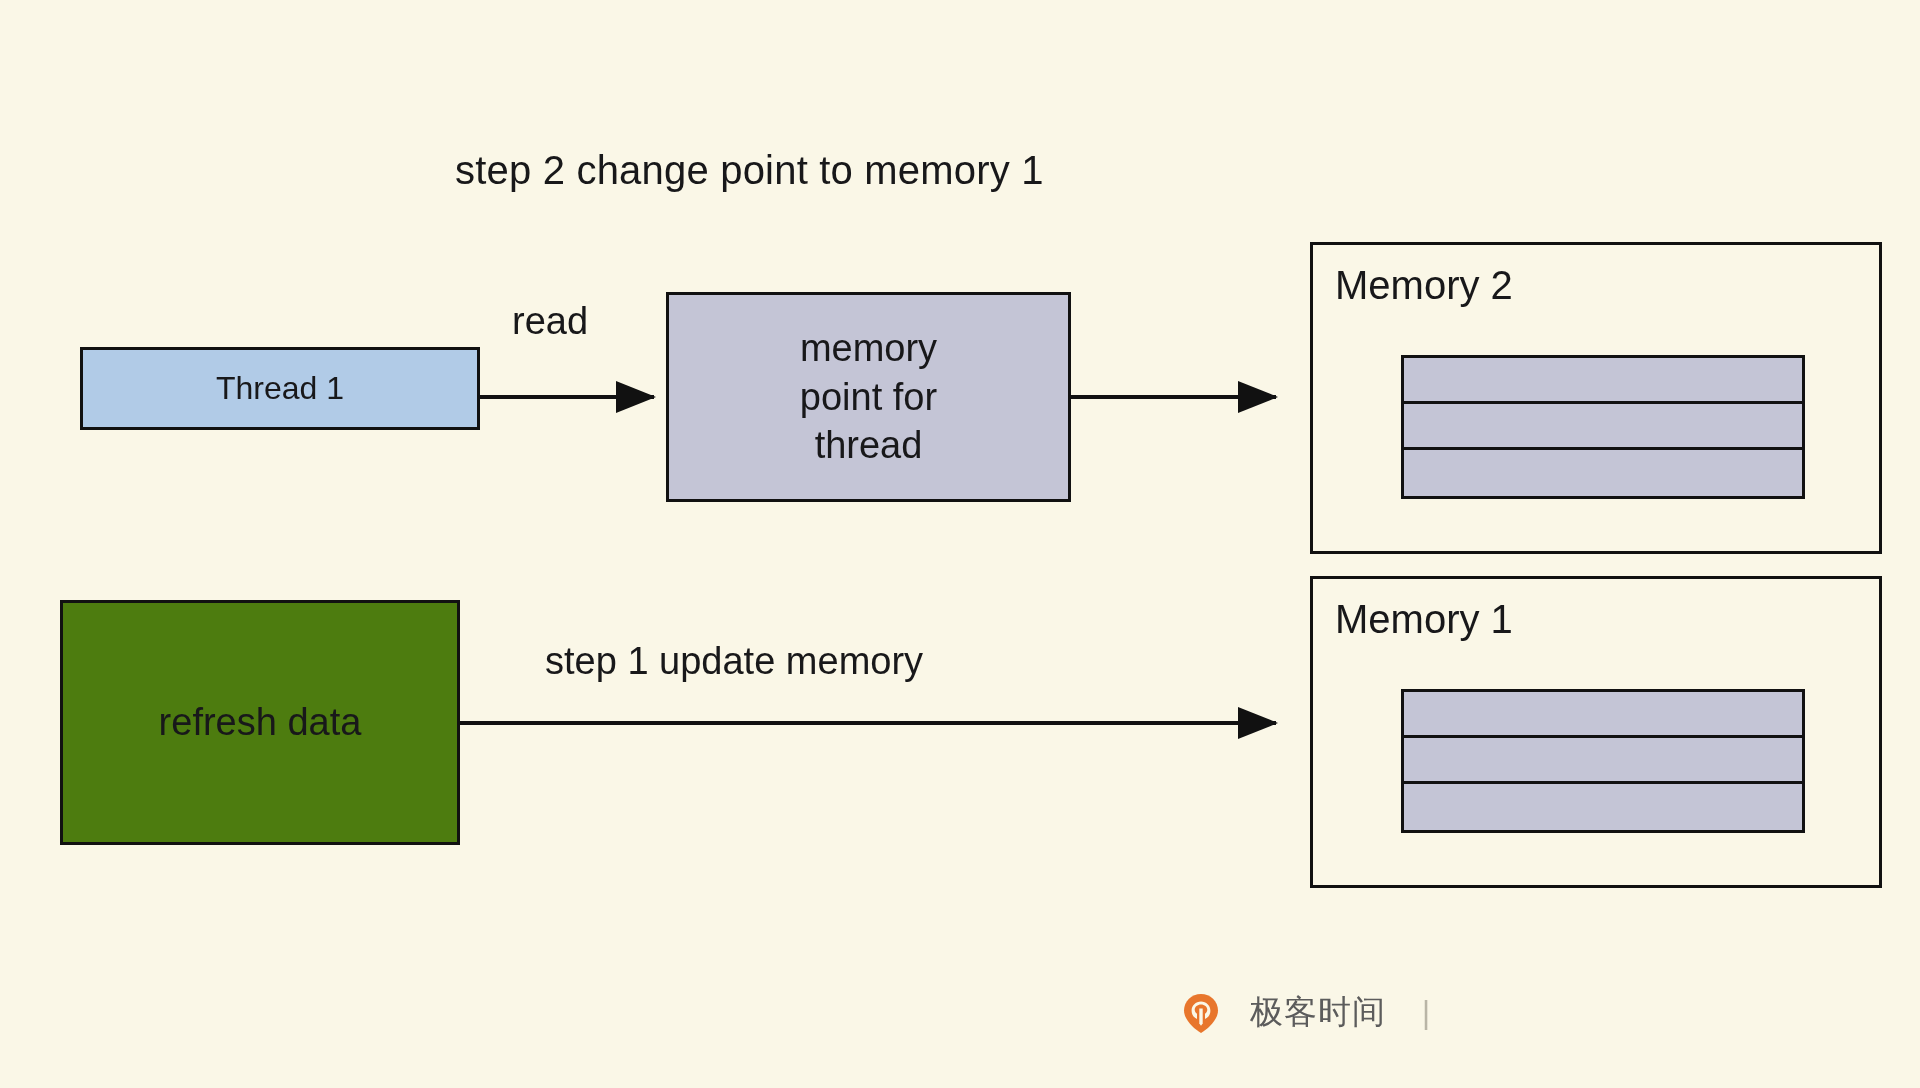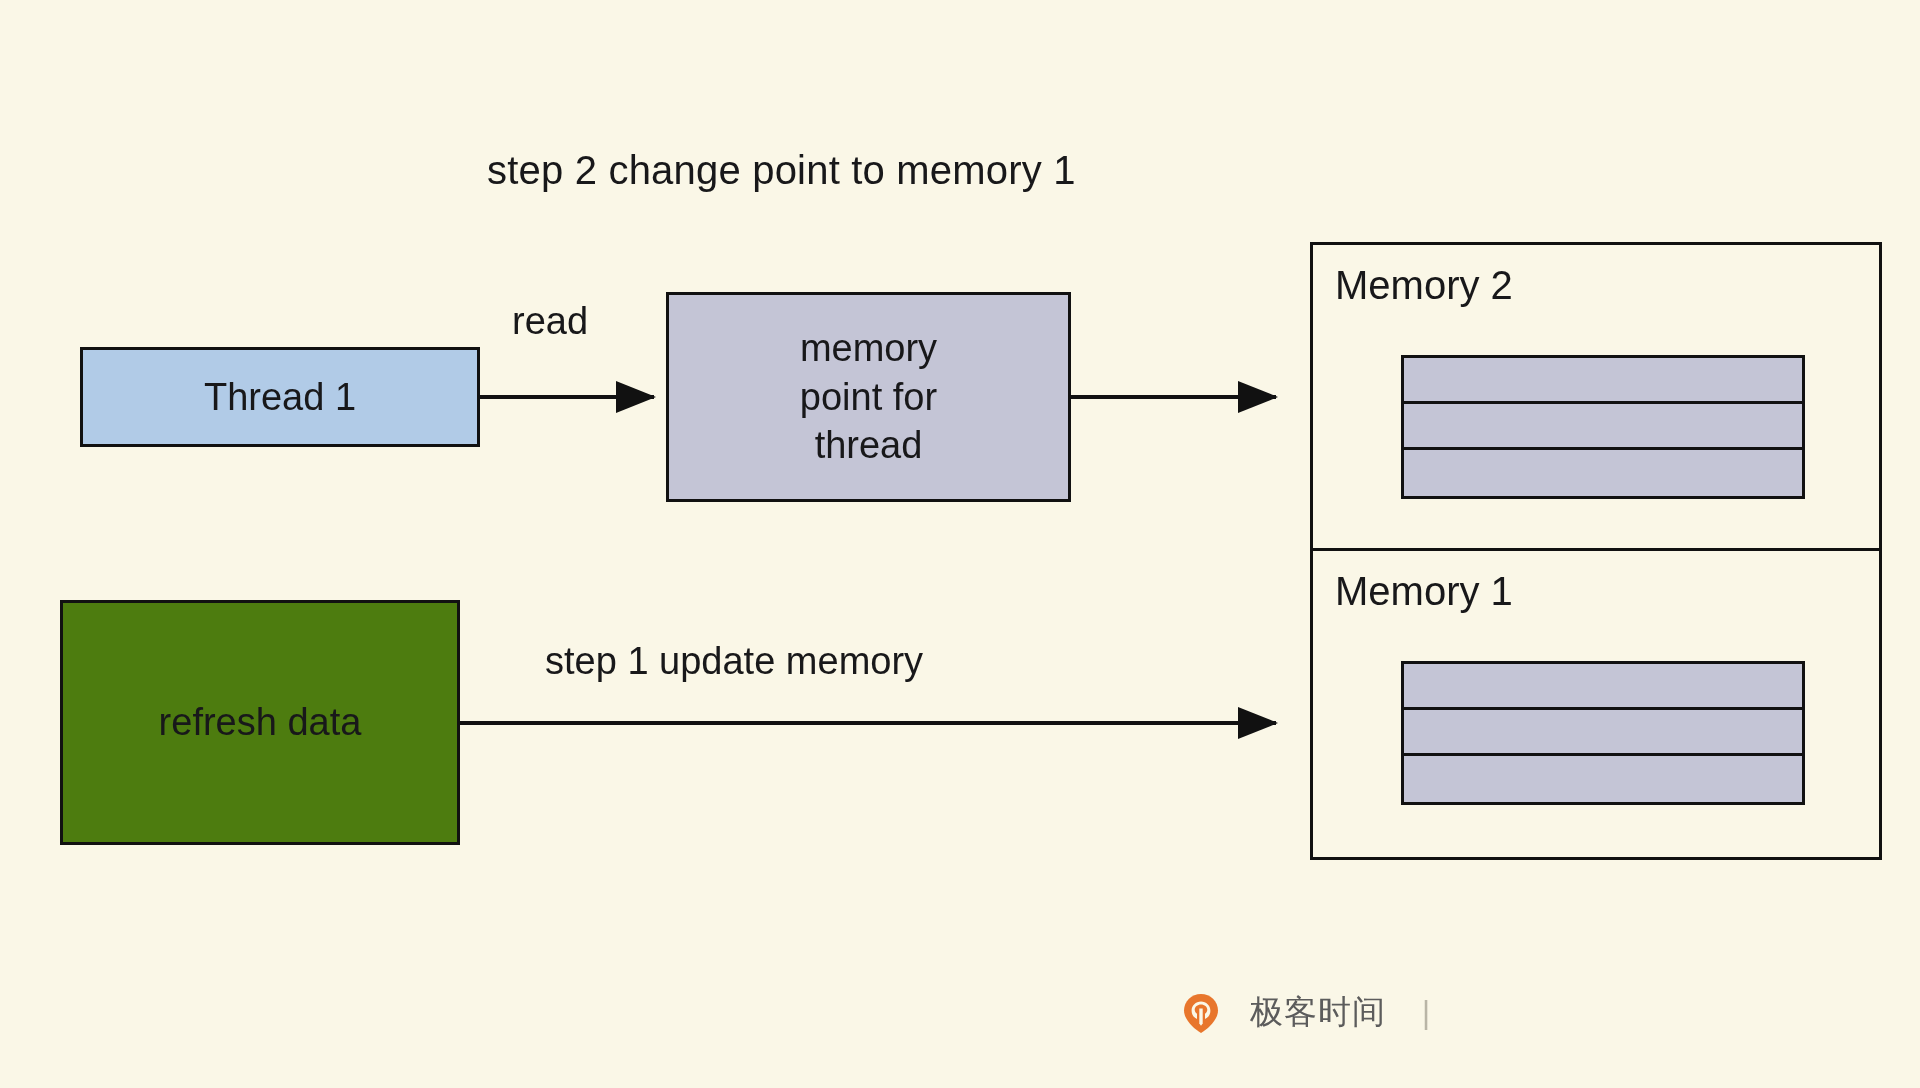--- a/index.html
+++ b/index.html
@@ -22,41 +22,40 @@
   .abs { position: absolute; }
 
   
   .diagram-title {
     left: 455px;
     top: 148px;
     font-size: 40px;
     color: #18181a;
     letter-spacing: 0.2px;
     white-space: nowrap;
-    margin-left: 32px;
   }
 
   
   .box {
     box-sizing: border-box;
     border: 3px solid #111;
     display: flex;
     align-items: center;
     justify-content: center;
     text-align: center;
     color: #18181a;
     line-height: 1.28;
   }
   .box-thread1 {
     left: 80px;
     top: 347px;
     width: 400px;
-    height: 100px;
+    height: 83px;
     background: #b1cbe7;
-    font-size: 38px;
+    font-size: 32px;
   }
   .box-refresh {
     left: 60px;
     top: 600px;
     width: 400px;
     height: 245px;
     background: #4d7c0f;
     font-size: 38px;
   }
   .box-switch {
@@ -73,21 +72,21 @@
   
   .memory-container {
     box-sizing: border-box;
     border: 3px solid #111;
     background: #faf7e7;
     left: 1288px;
     width: 572px;
     margin-left: 22px;
   }
   .memory-2 { top: 242px; height: 312px; }
-  .memory-1 { top: 548px; height: 312px; }
+  .memory-1 { top: 576px; height: 312px; }
   .memory-label {
     position: absolute;
     left: 22px;
     top: 18px;
     font-size: 40px;
     color: #18181a;
     white-space: nowrap;
   }
   .memory-bars {
     position: absolute;

